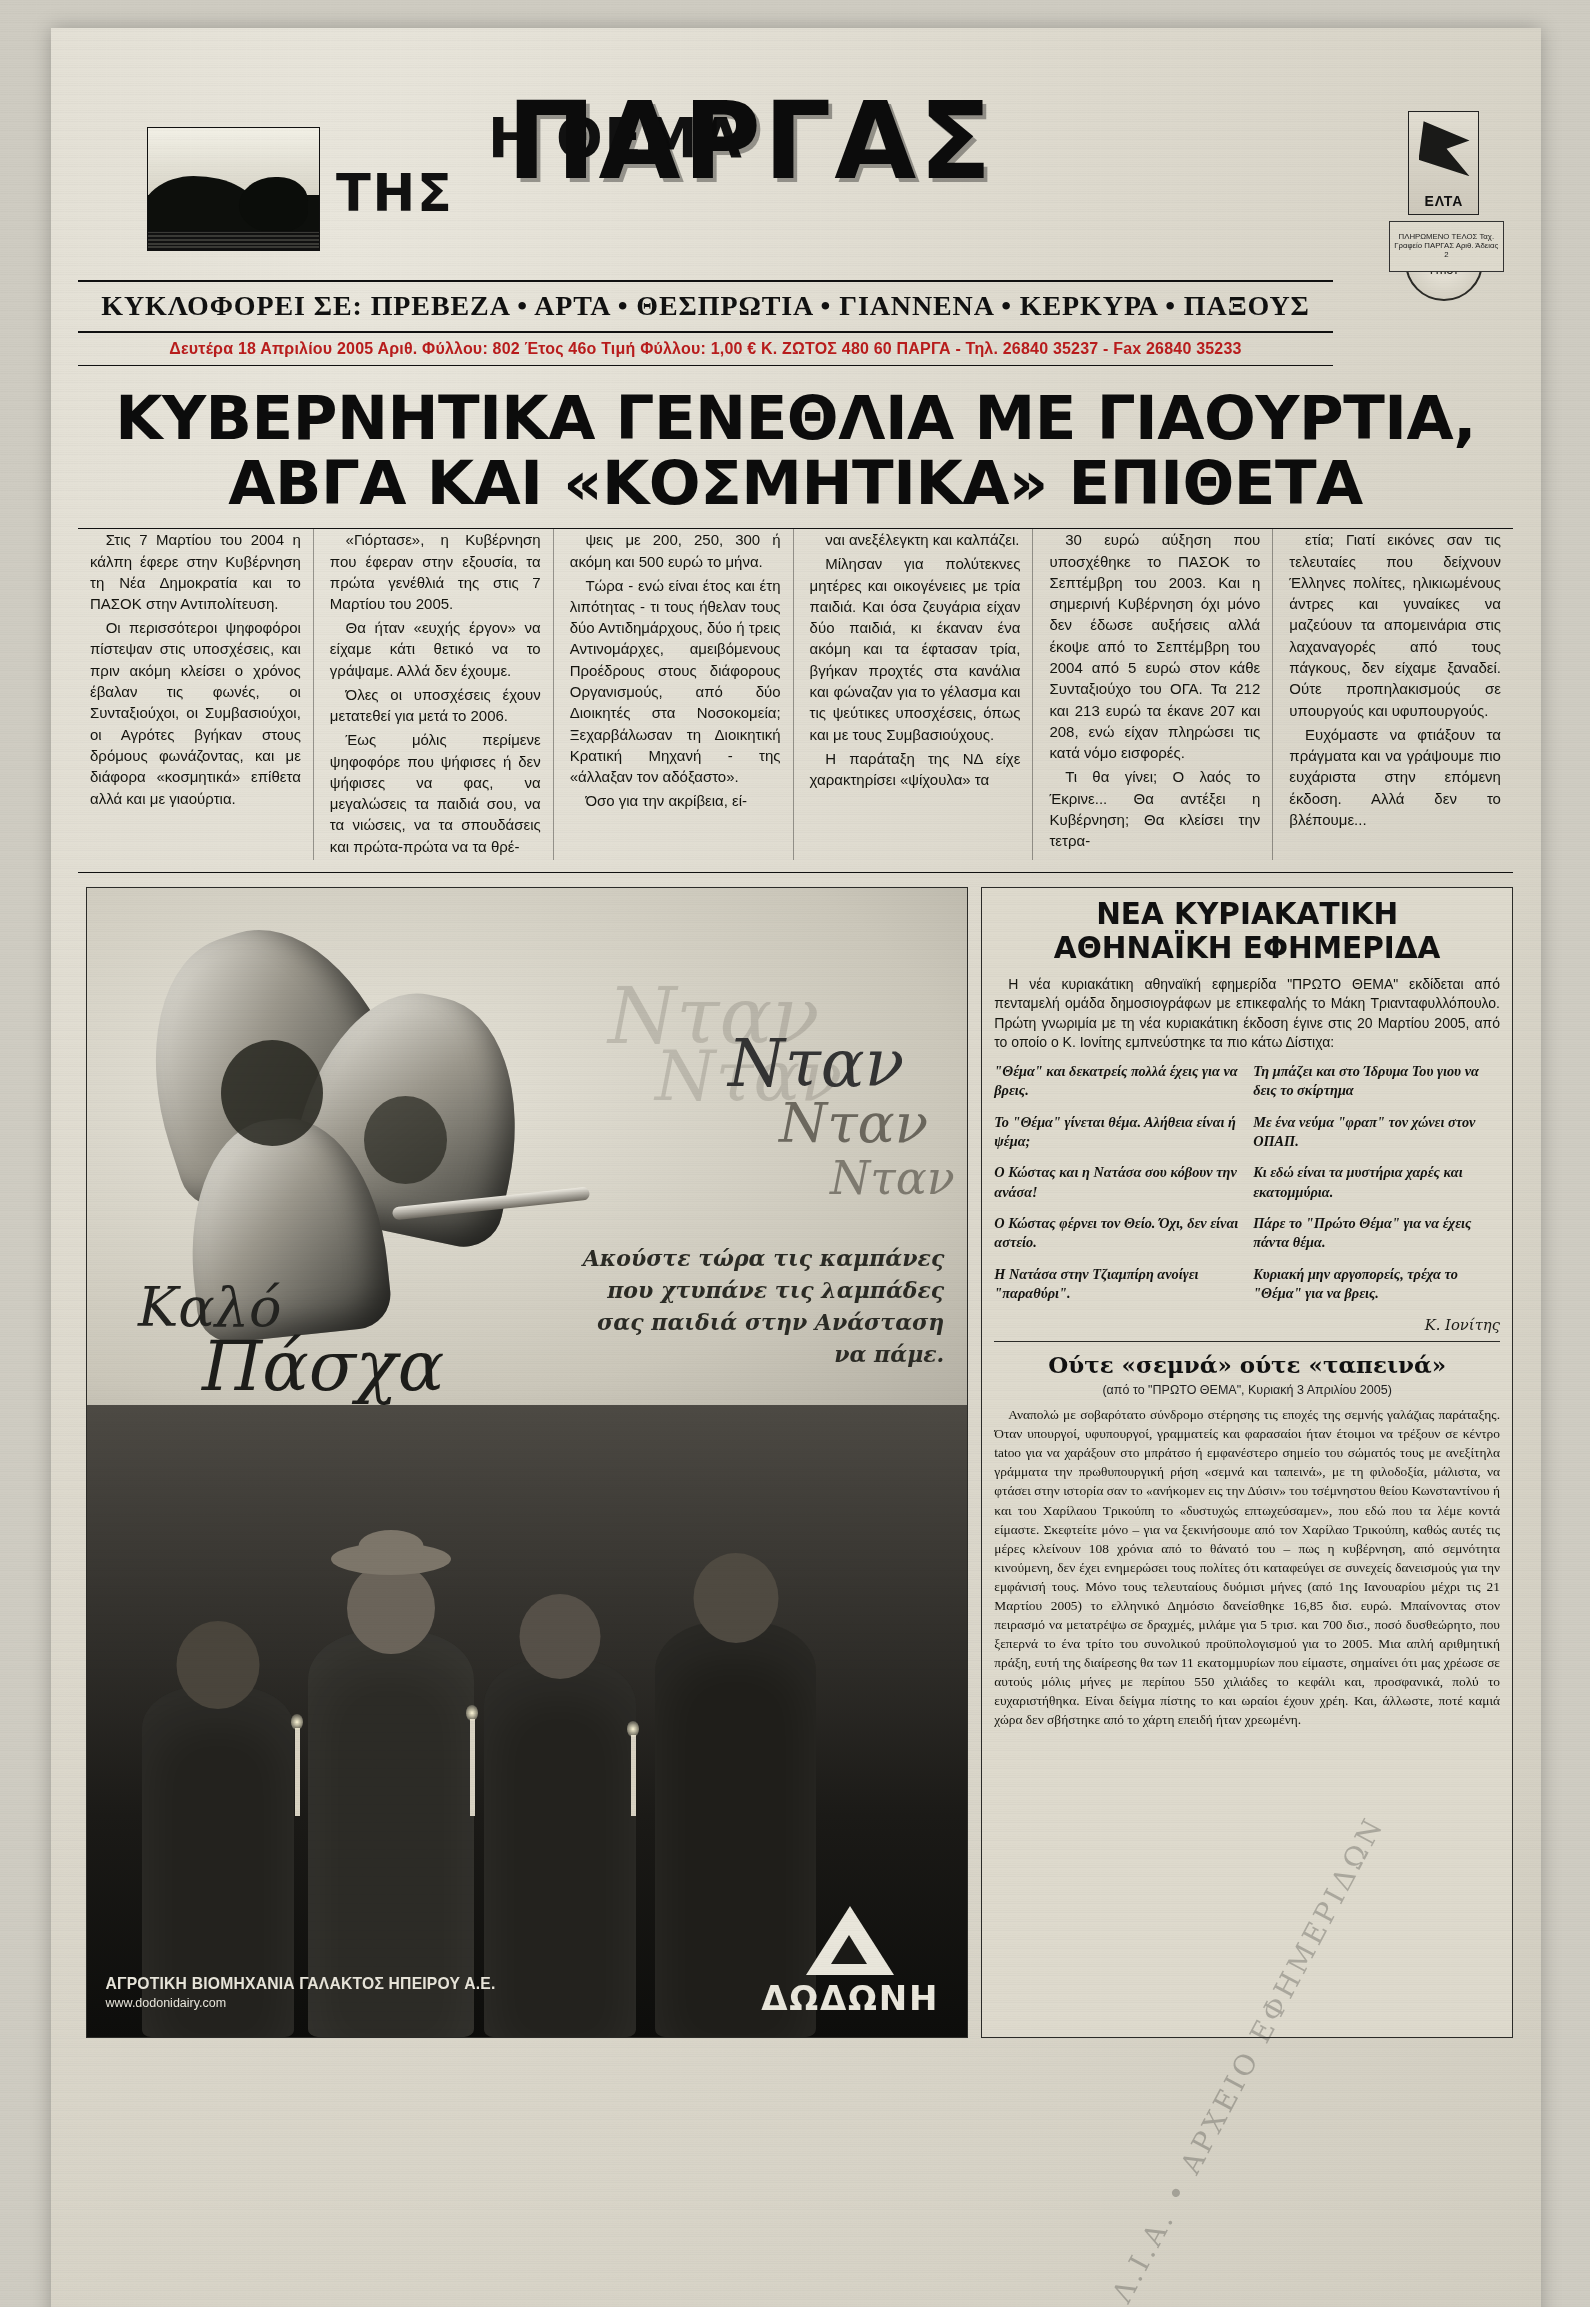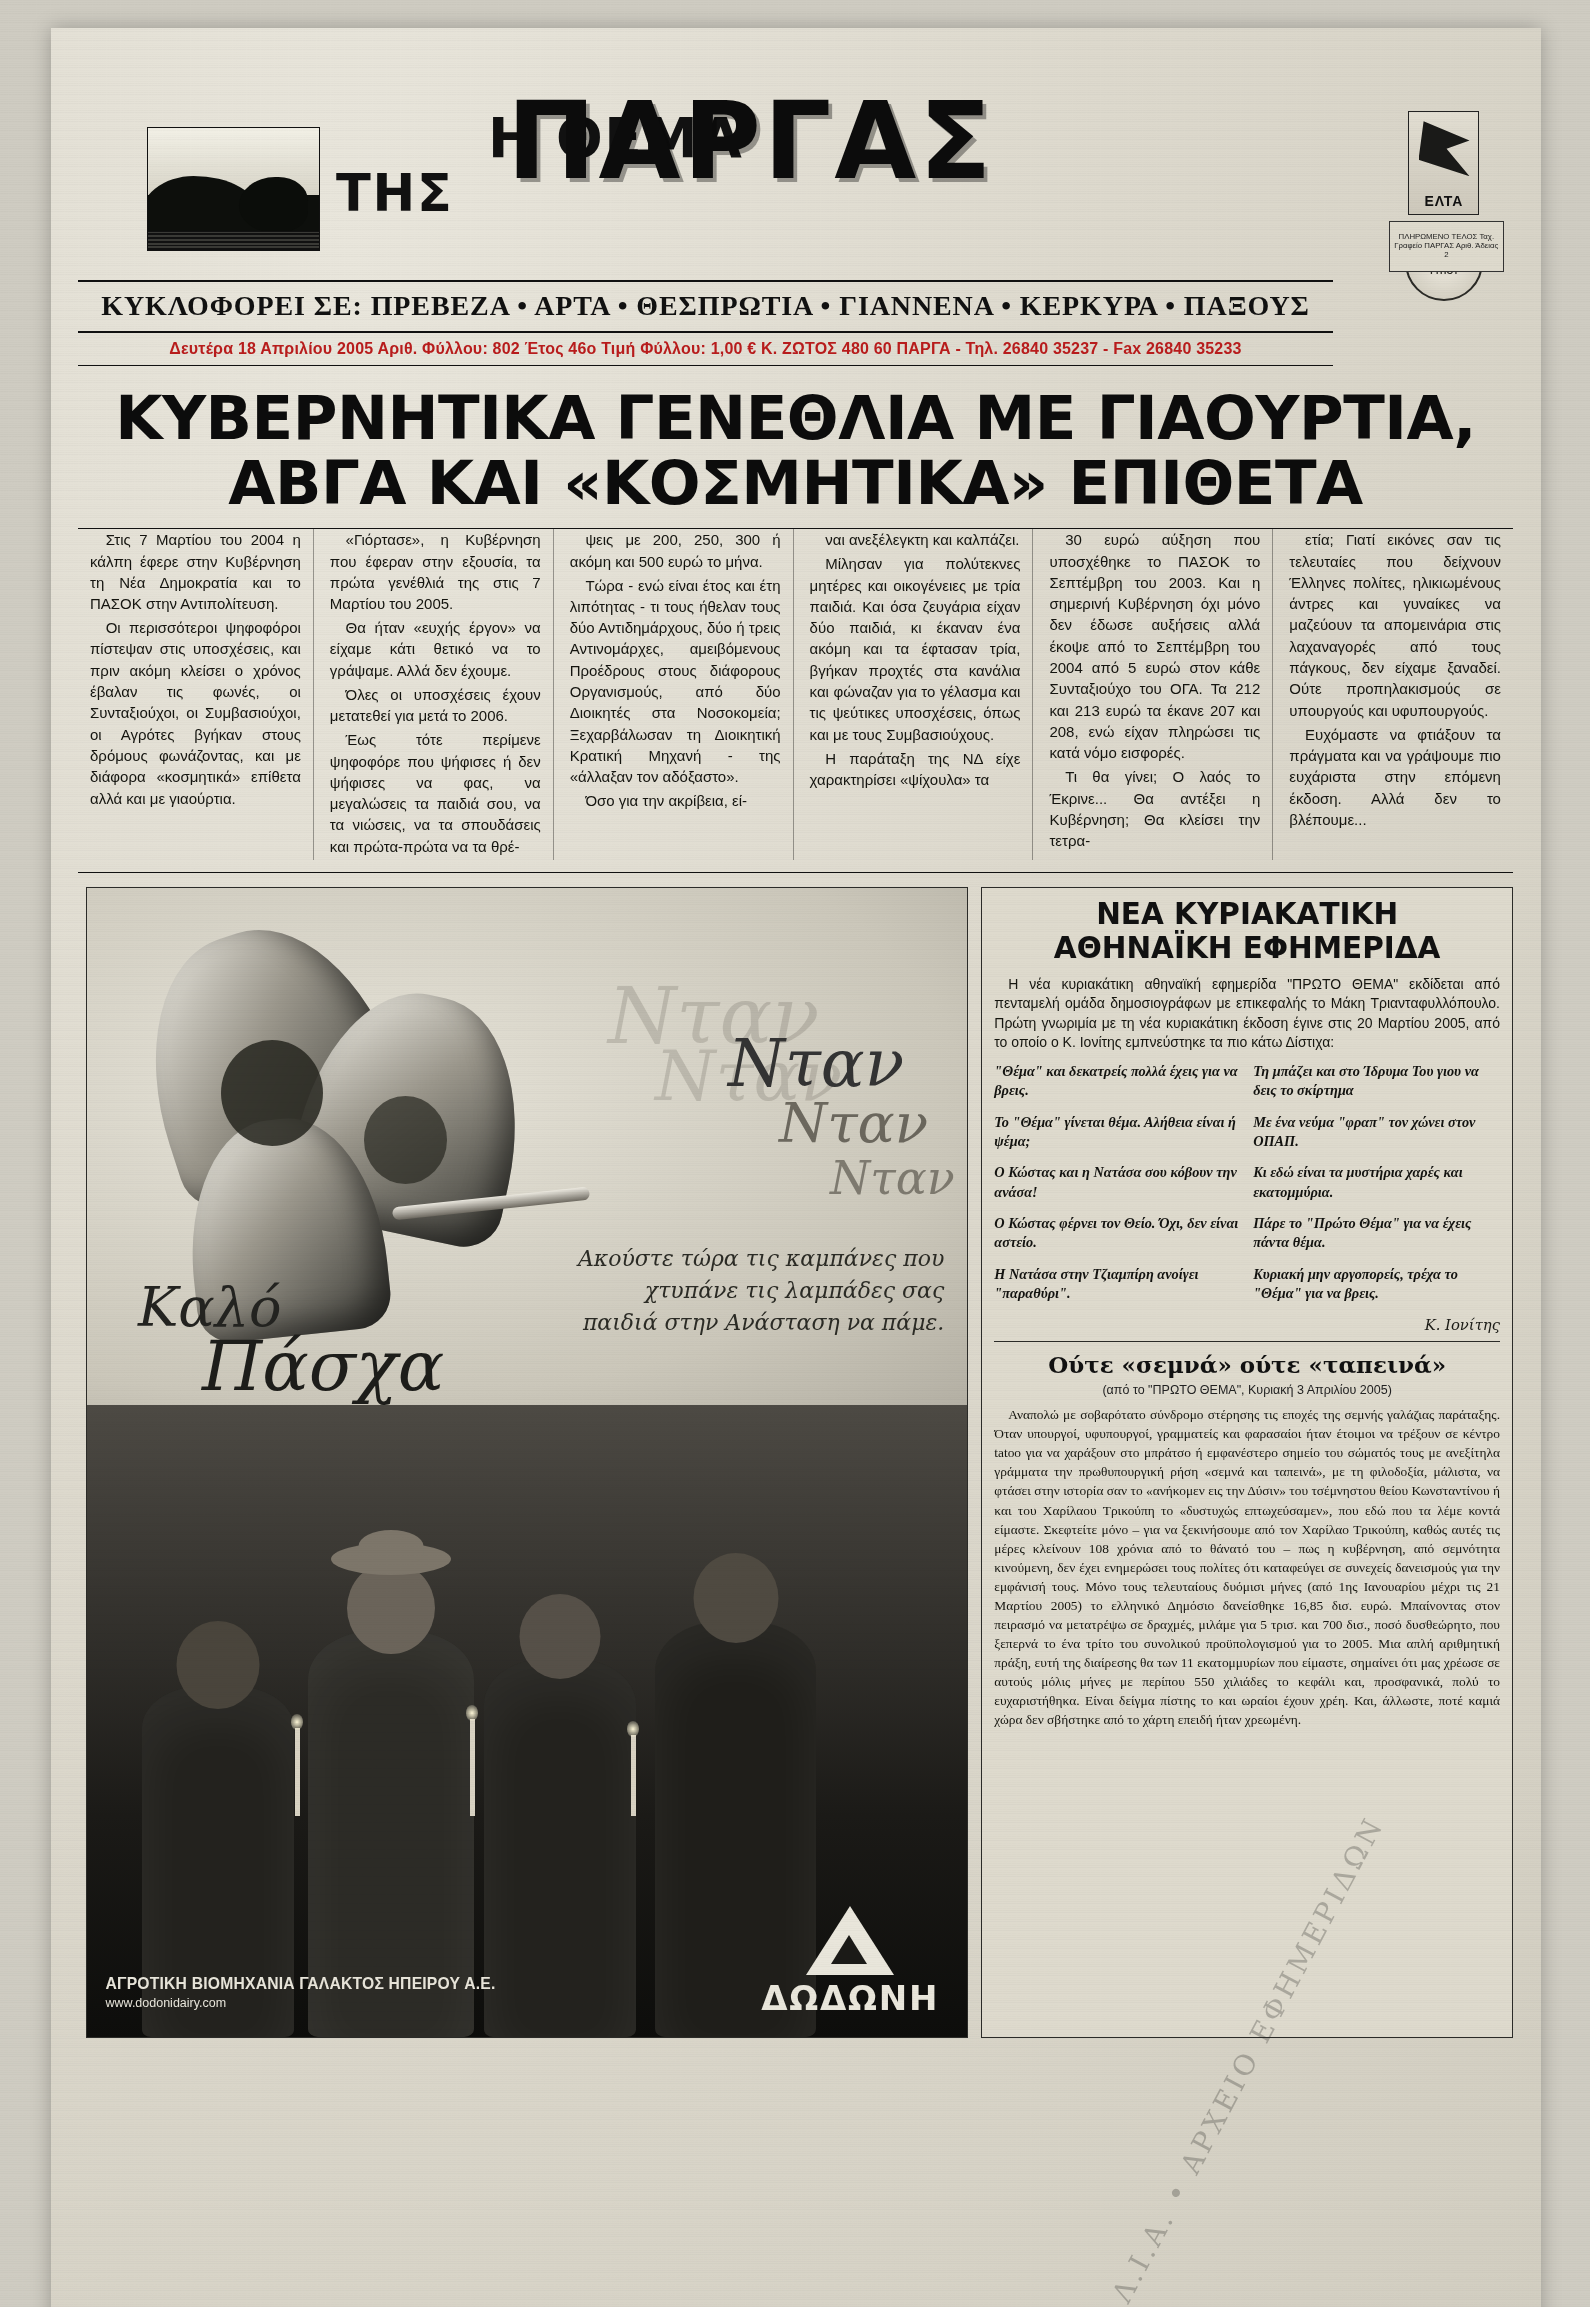--- a/index.html
+++ b/index.html
@@ -302,20 +302,21 @@
     position: absolute;
     right: 23px;
     top: 355px;
     width: 378px;
     text-align: right;
     font-family: "DejaVu Serif", serif;
     font-style: italic;
     font-size: 22px;
     line-height: 1.45;
     color: #2b2b25;
+    font-weight: bold;
   }
   .kalo {
     position: absolute;
     left: 51px;
     top: 388px;
     font-family: "DejaVu Serif", serif;
     font-style: italic;
     font-size: 54px;
     color: #232320;
   }
@@ -562,21 +563,21 @@
 
     <div class="article">
       <div class="col">
         <p class="first">Στις 7 Μαρτίου του 2004 η κάλπη έφερε στην Κυβέρνηση τη Νέα Δημοκρατία και το ΠΑΣΟΚ στην Αντιπολίτευση.</p>
         <p>Οι περισσότεροι ψηφοφόροι πίστεψαν στις υποσχέσεις, και πριν ακόμη κλείσει ο χρόνος έβαλαν τις φωνές, οι Συνταξιούχοι, οι Συμβασιούχοι, οι Αγρότες βγήκαν στους δρόμους φωνάζοντας, και με διάφορα «κοσμητικά» επίθετα αλλά και με γιαούρτια.</p>
       </div>
       <div class="col">
         <p class="first">«Γιόρτασε», η Κυβέρνηση που έφεραν στην εξουσία, τα πρώτα γενέθλιά της στις 7 Μαρτίου του 2005.</p>
         <p>Θα ήταν «ευχής έργον» να είχαμε κάτι θετικό να το γράψαμε. Αλλά δεν έχουμε.</p>
         <p>Όλες οι υποσχέσεις έχουν μετατεθεί για μετά το 2006.</p>
-        <p>Έως τότε περίμενε ψηφοφόρε που ψήφισες ή δεν ψήφισες να φας, να μεγαλώσεις τα παιδιά σου, να τα νιώσεις, να τα σπουδάσεις και πρώτα-πρώτα να τα θρέ-</p>
+        <p>Έως μόλις περίμενε ψηφοφόρε που ψήφισες ή δεν ψήφισες να φας, να μεγαλώσεις τα παιδιά σου, να τα νιώσεις, να τα σπουδάσεις και πρώτα-πρώτα να τα θρέ-</p>
       </div>
       <div class="col">
         <p class="first">ψεις με 200, 250, 300 ή ακόμη και 500 ευρώ το μήνα.</p>
         <p>Τώρα - ενώ είναι έτος και έτη λιπότητας - τι τους ήθελαν τους δύο Αντιδημάρχους, δύο ή τρεις Αντινομάρχες, αμειβόμενους Προέδρους στους διάφορους Οργανισμούς, από δύο Διοικητές στα Νοσοκομεία; Ξεχαρβάλωσαν τη Διοικητική Κρατική Μηχανή - της «άλλαξαν τον αδόξαστο».</p>
         <p>Όσο για την ακρίβεια, εί-</p>
       </div>
       <div class="col">
         <p class="first">ναι ανεξέλεγκτη και καλπάζει.</p>
         <p>Μίλησαν για πολύτεκνες μητέρες και οικογένειες με τρία παιδιά. Και όσα ζευγάρια είχαν δύο παιδιά, κι έκαναν ένα ακόμη και τα έφτασαν τρία, βγήκαν προχτές στα κανάλια και φώναζαν για το γέλασμα και τις ψεύτικες υποσχέσεις, όπως και με τους Συμβασιούχους.</p>
         <p>Η παράταξη της ΝΔ είχε χαρακτηρίσει «ψίχουλα» τα</p>

